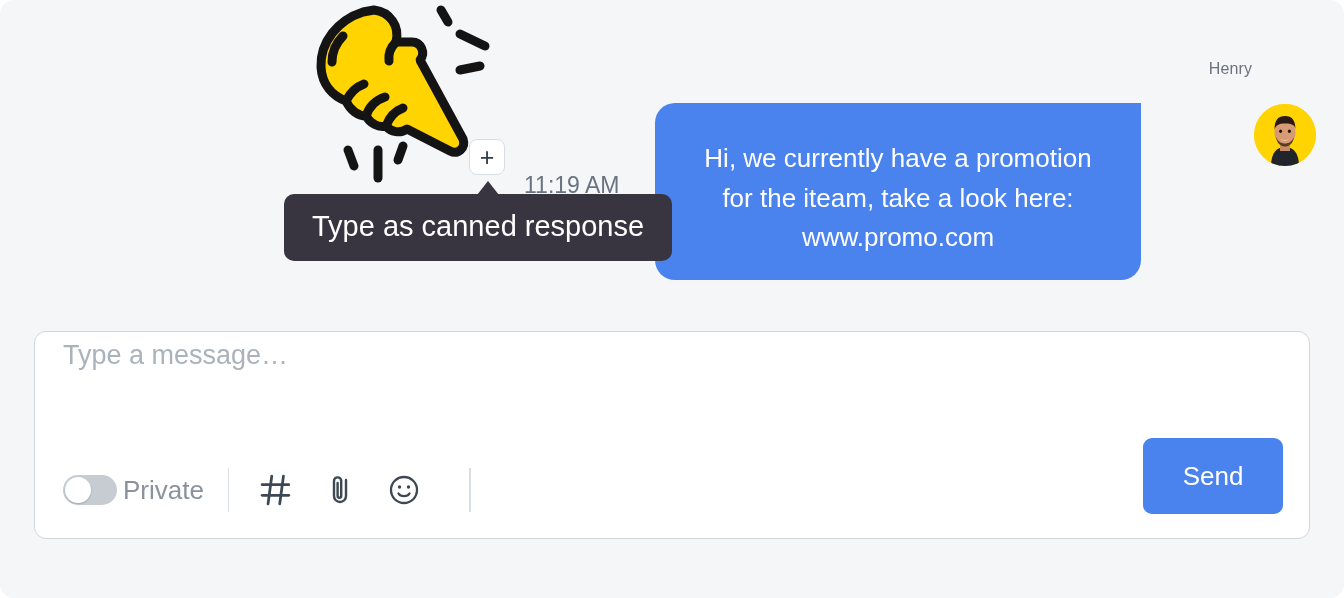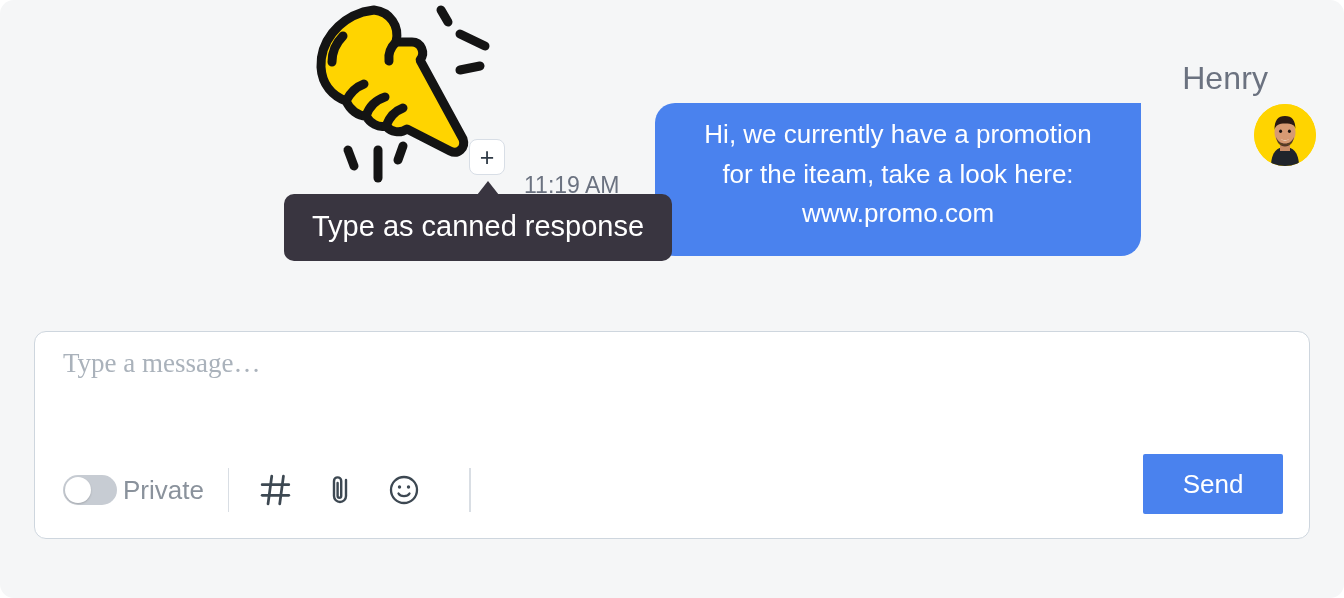--- a/index.html
+++ b/index.html
@@ -27,35 +27,35 @@
   .conversation {
     position: absolute;
     left: 0;
     top: 0;
     width: 1344px;
     height: 300px;
   }
 
   .sender-name {
     position: absolute;
-    right: 76px;
+    right: 92px;
     top: 60px;
-    font-size: 32px;
+    font-size: 16px;
     color: #6b7280;
     letter-spacing: .1px;
     white-space: nowrap;
   }
 
   .bubble {
     position: absolute;
     left: 655px;
     top: 103px;
     width: 486px;
     box-sizing: border-box;
-    padding: 12px 28px 22px 28px;
+    padding: 36px 28px 22px 28px;
     background: #4a82ee;
     color: #ffffff;
     font-size: 26px;
     line-height: 1.52;
     border-radius: 20px 0 20px 20px;
     text-align: center;
     white-space: pre-wrap;
   }
 
   .avatar {
@@ -143,29 +143,29 @@
     height: 208px;
     box-sizing: border-box;
     background: #ffffff;
     border: 1.5px solid #ced6de;
     border-radius: 12px;
   }
 
   .composer-input {
     position: absolute;
     left: 28px;
-    top: 16px;
+    top: 8px;
     right: 28px;
     font-size: 27px;
     color: #aab2bb;
     background: transparent;
     border: none;
     outline: none;
     width: 700px;
-    font-family: Liberation Serif, serif;
+    font-family: Liberation Sans, sans-serif;
     padding: 0;
   }
   .composer-input::placeholder { color: #aab2bb; opacity: 1; }
 
   .composer-toolbar {
     position: absolute;
     left: 28px;
     bottom: 26px;
     display: flex;
     align-items: center;
@@ -217,25 +217,25 @@
     margin-right: 18px;
     flex: none;
   }
   .icon-btn:last-of-type { margin-right: 0; }
 
   .send-button {
     position: absolute;
     right: 26px;
     bottom: 24px;
     width: 140px;
-    height: 60px;
+    height: 76px;
     background: #4a82ee;
     color: #ffffff;
     border: none;
-    border-radius: 2px;
+    border-radius: 9px;
     font-size: 26px;
     font-family: "Liberation Sans", sans-serif;
     cursor: pointer;
     margin-left: 26px;
   }
 
   .add-tag {
     position: absolute;
     left: 33px;
     top: 558px;

